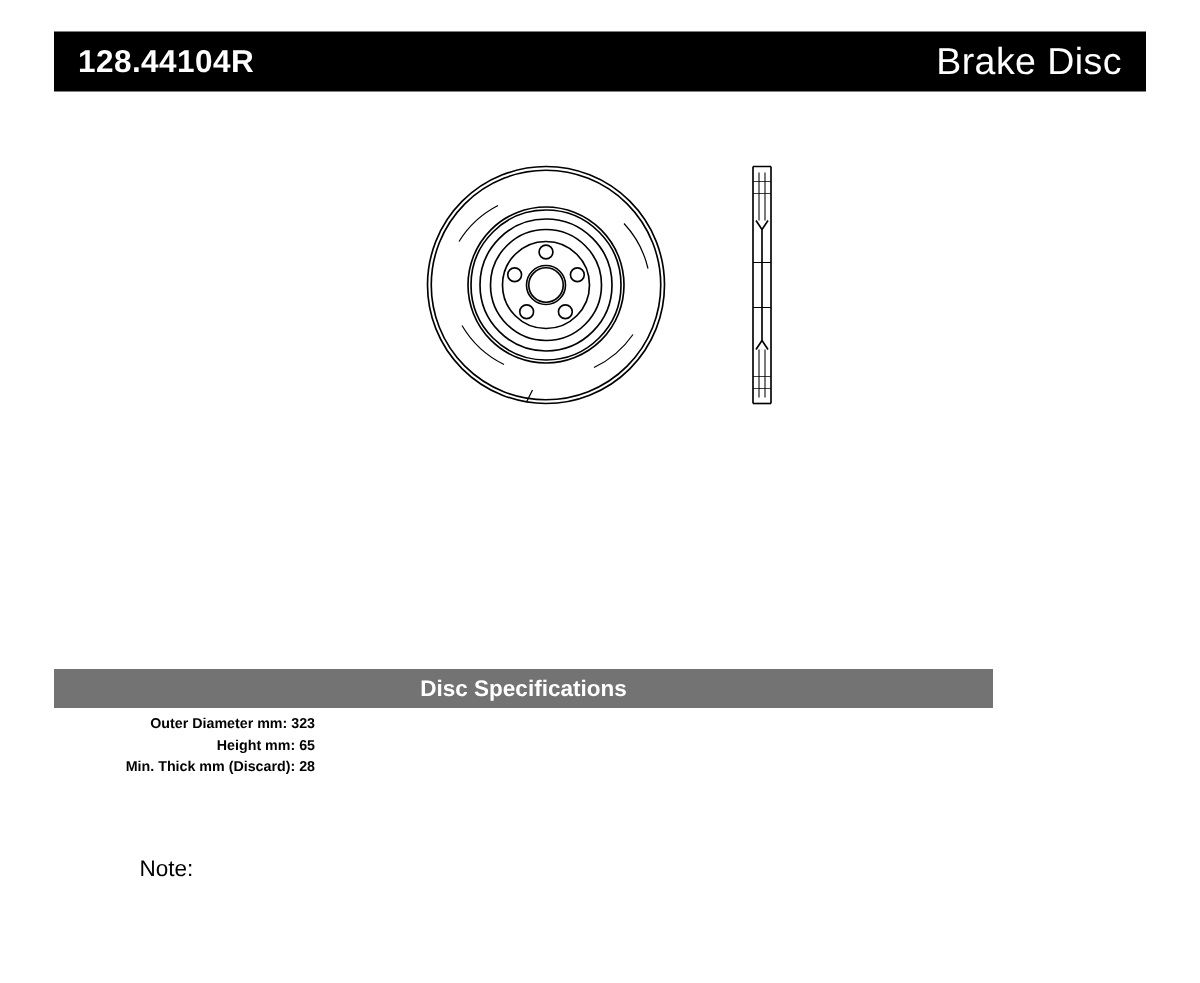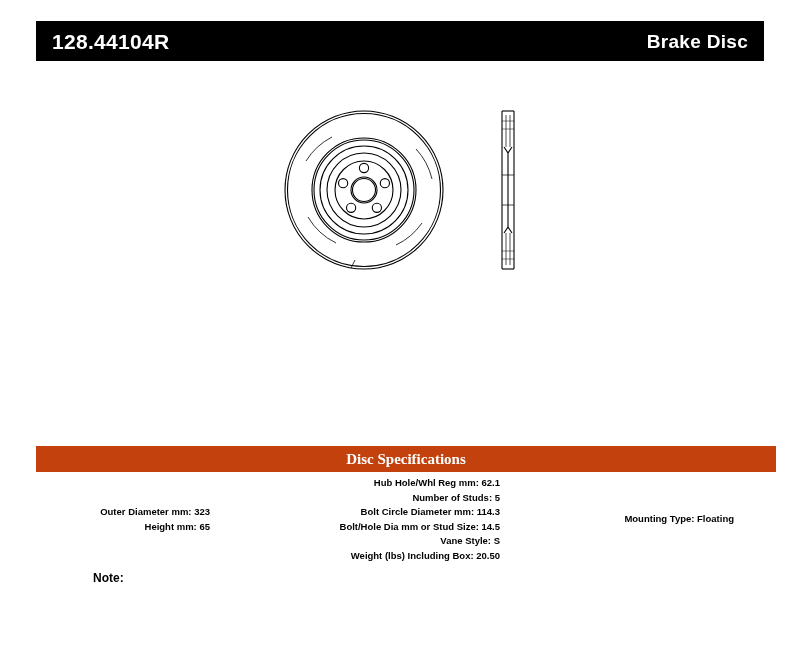--- a/index.html
+++ b/index.html
@@ -32,22 +32,22 @@
   }
   .part-number {
     color: #ffffff;
     font-size: 21px;
     font-weight: bold;
     letter-spacing: 0.3px;
     line-height: 1;
   }
   .product-type {
     color: #ffffff;
-    font-size: 19px;
-    font-weight: bold;
+    font-size: 25px;
+    font-weight: normal;
     letter-spacing: 0.3px;
     line-height: 1;
   }
 
   
   .drawing-area {
     position: absolute;
     left: 36px;
     top: 75px;
     width: 728px;
@@ -55,28 +55,27 @@
   }
   .drawing-area svg {
     display: block;
   }
 
   
   .spec-bar {
     position: absolute;
     left: 36px;
     top: 446px;
-    width: 740px;
+    width: 626px;
     height: 26px;
-    background: #c2410c;
+    background: #737373;
     display: flex;
     align-items: center;
     justify-content: center;
     box-sizing: border-box;
-    font-family: Liberation Serif, serif;
   }
   .spec-bar-title {
     color: #ffffff;
     font-size: 15px;
     font-weight: bold;
     line-height: 1;
   }
 
   
   .spec-columns {
@@ -112,22 +111,22 @@
   }
   .spec-line {
     white-space: nowrap;
   }
 
   
   .note {
     position: absolute;
     left: 93px;
     top: 571px;
-    font-size: 12px;
-    font-weight: bold;
+    font-size: 15px;
+    font-weight: normal;
   }
 </style>
 </head>
 <body>
 
 <div class="header-bar">
   <div class="part-number">128.44104R</div>
   <div class="product-type">Brake Disc</div>
 </div>
 
@@ -197,33 +196,23 @@
 
 <div class="spec-bar">
   <div class="spec-bar-title">Disc Specifications</div>
 </div>
 
 <div class="spec-columns">
 
   <div class="col col-left">
     <div class="spec-line">Outer Diameter mm: 323</div>
     <div class="spec-line">Height mm: 65</div>
+    <div class="spec-line">Min. Thick mm (Discard): 28</div>
   </div>
 
-  <div class="col col-mid">
-    <div class="spec-line">Hub Hole/Whl Reg mm: 62.1</div>
-    <div class="spec-line">Number of Studs: 5</div>
-    <div class="spec-line">Bolt Circle Diameter mm: 114.3</div>
-    <div class="spec-line">Bolt/Hole Dia mm or Stud Size: 14.5</div>
-    <div class="spec-line">Vane Style: S</div>
-    <div class="spec-line">Weight (lbs) Including Box: 20.50</div>
-  </div>
-
-  <div class="col col-right">
-    <div class="spec-line">Mounting Type: Floating</div>
-  </div>
+
 
 </div>
 
 <div class="note">
   <span>Note:</span>
   <span></span>
 </div>
 
 </body></html>

